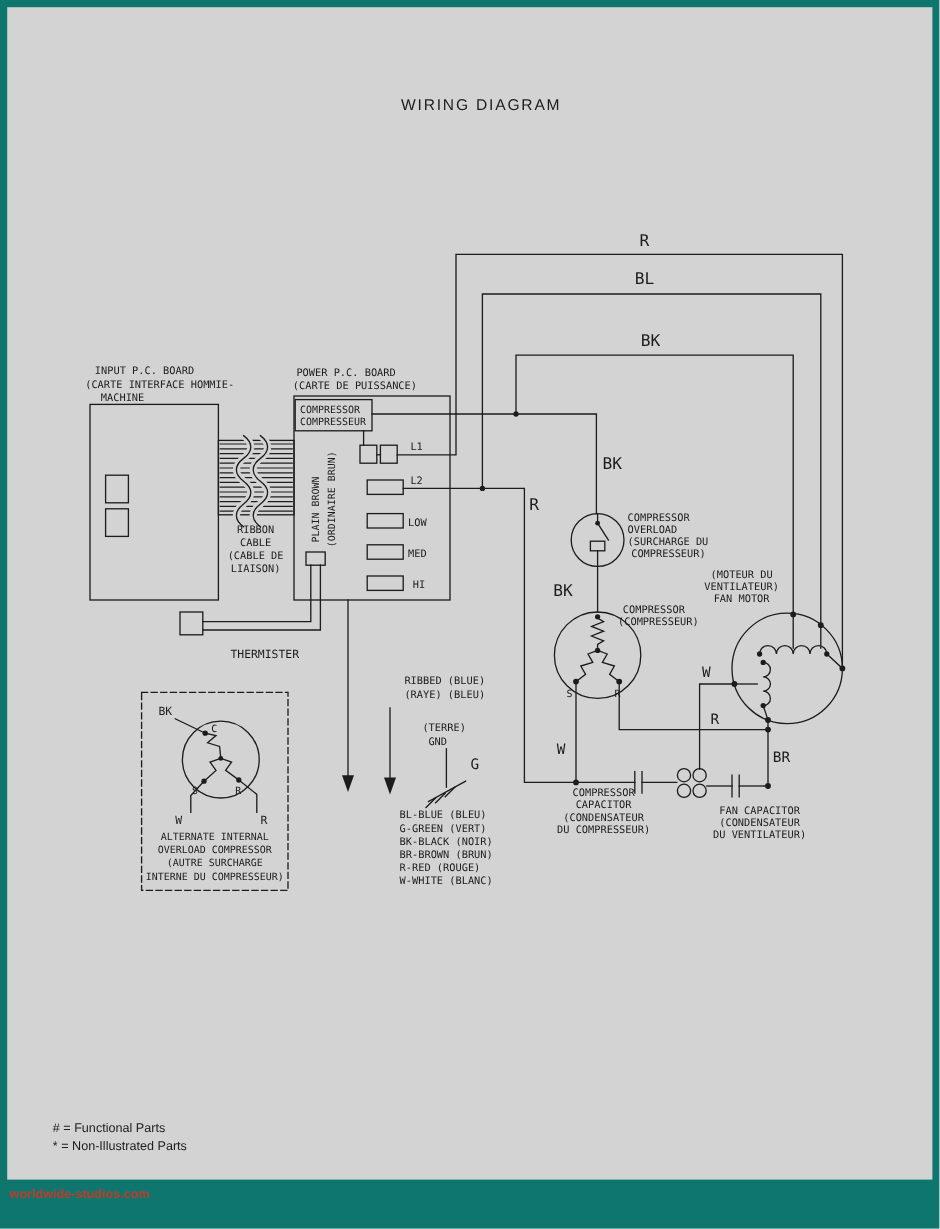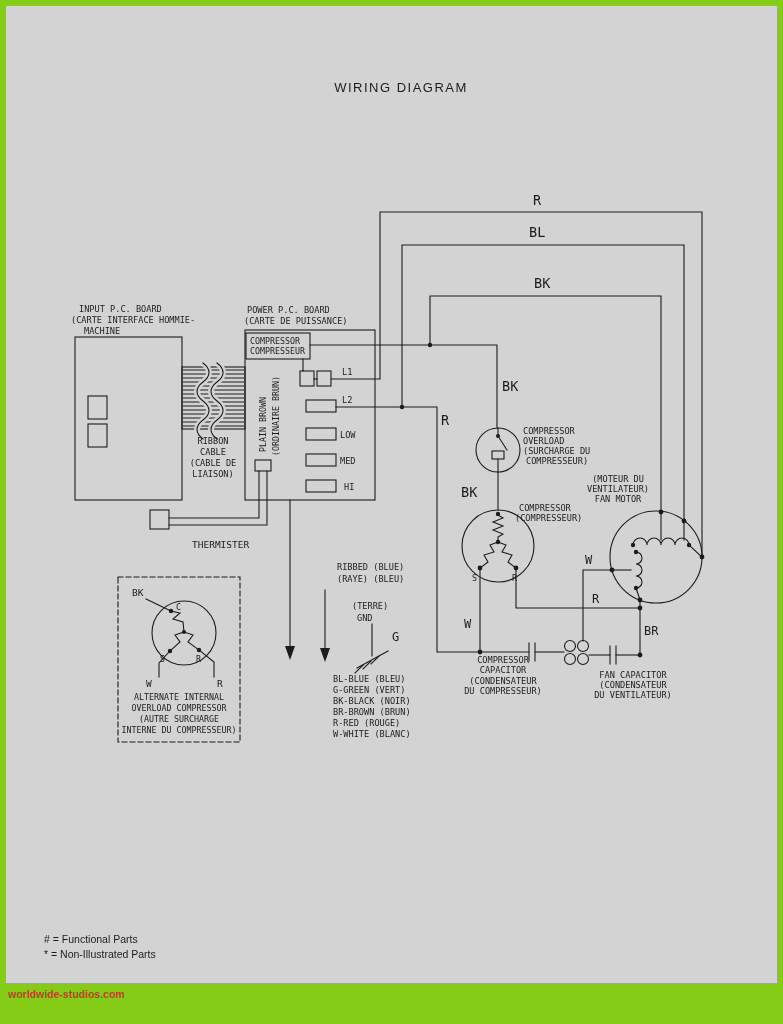--- a/index.html
+++ b/index.html
@@ -1,16 +1,16 @@
 <!DOCTYPE html>
 <html><head>
 <meta charset="utf-8">
 <style>
   html,body{margin:0;padding:0;background:#ffffff;}
-  .page{position:relative;width:783px;height:1024px;background:#84cc16;overflow:hidden;}
+  .page{position:relative;width:783px;height:1024px;background:#0f766e;overflow:hidden;}
   svg{position:absolute;left:0;top:0;}
   .ink{stroke:#1c1c1c;stroke-width:1.1;fill:none;stroke-linecap:square;}
   .thin{stroke:#1c1c1c;stroke-width:1;fill:none;}
   .dash{stroke-dasharray:5 3;}
   .dot{fill:#1c1c1c;stroke:none;}
   .fillink{fill:#1c1c1c;stroke:none;}
   .wavebg{stroke:#d3d3d3;stroke-width:6;fill:none;}
   text{font-family:"DejaVu Sans Mono",monospace;fill:#1c1c1c;}
   .t8{font-size:8.3px;}
   .t85{font-size:8.6px;}

